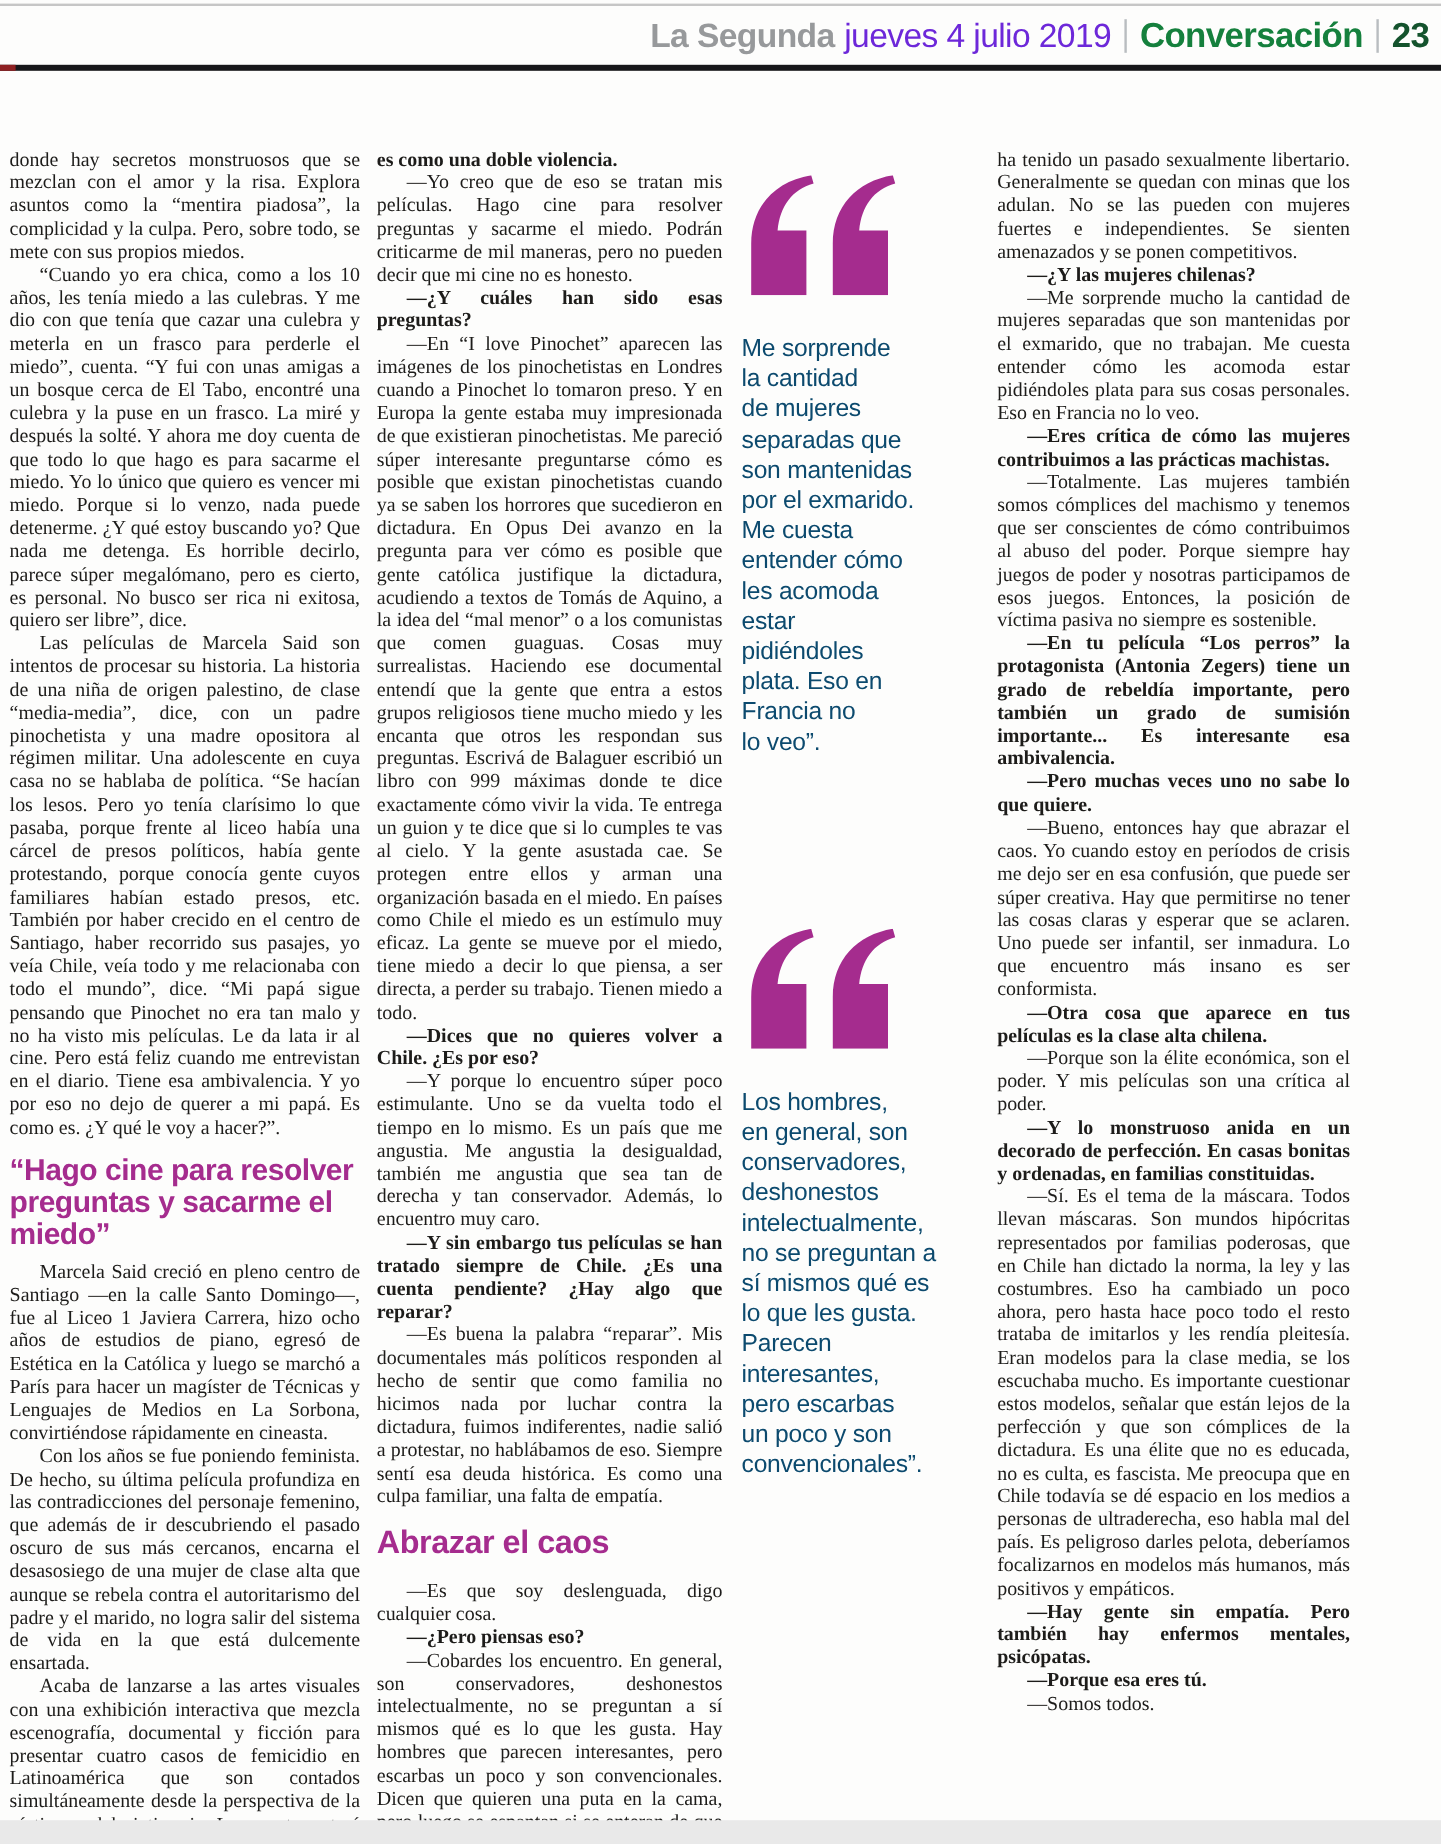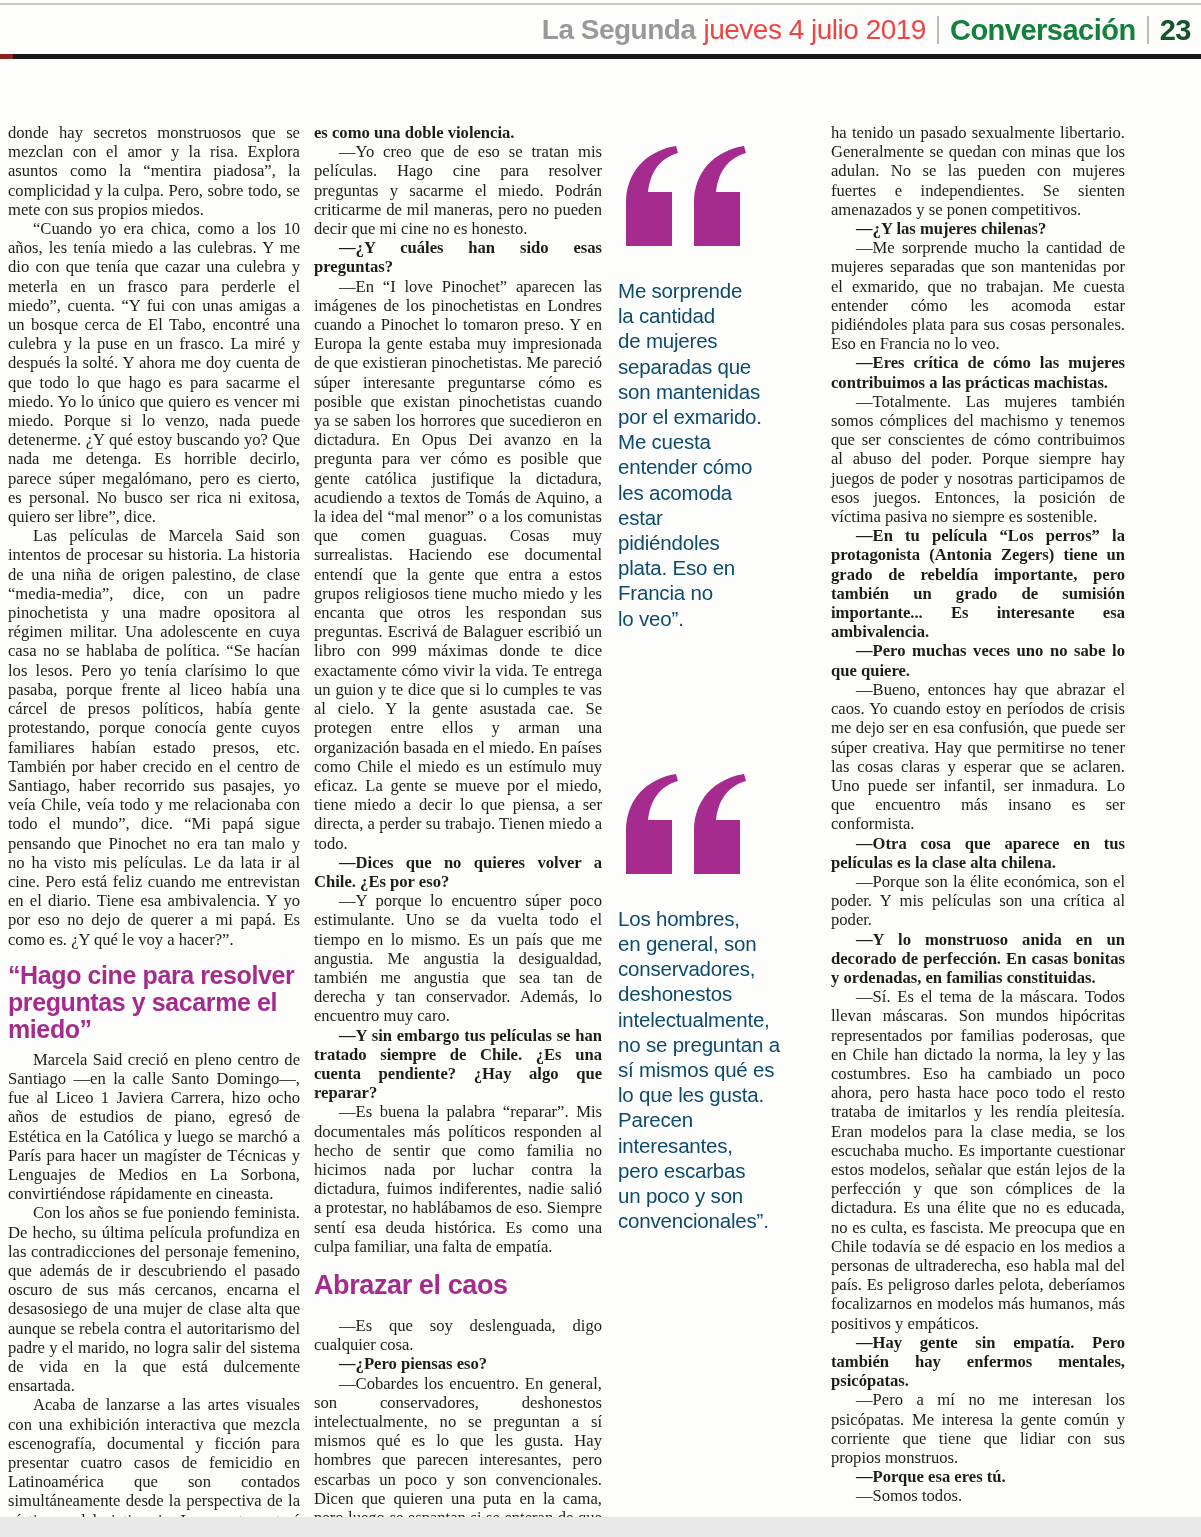--- a/index.html
+++ b/index.html
@@ -13,21 +13,21 @@
     overflow:hidden;
     box-sizing:border-box;
   }
   .topline { height:2px; background:var(--topline,#c6c6c6); margin-top:3px; }
   .masthead {
     display:flex; justify-content:flex-end; align-items:center;
     gap:11px; padding:5px 10px 4px 0; height:40px;
     font-family:"Liberation Sans", sans-serif; letter-spacing:-0.5px;
   }
   .paper-name { color:#97999b; font-weight:bold; font-size:28px; }
-  .issue-date { color:#ef4444; font-size:28px; margin-left:-3px; }
+  .issue-date { color:#6d28d9; font-size:28px; margin-left:-3px; }
   .vdiv { width:2px; height:28px; background:#b9bdc0; }
   .section-title { color:#15803d; font-weight:bold; font-size:29px; }
   .page-number { color:#14532d; font-weight:bold; font-size:29px; }
   .blackrule { position:relative; height:5px; background:var(--rule,#17171a); }
   .redtip { position:absolute; left:0; top:0; width:13px; height:5px; background:var(--redtip,#8e2022); }
 
   .content { display:flex; padding:64px 0 0 8px; box-sizing:border-box; }
   .col { box-sizing:border-box; }
   .col1 { width:292px; }
   .col2 { width:288px; margin-left:14px; }
@@ -154,19 +154,18 @@
         <p class="para q indent">—Eres crítica de cómo las mujeres contribuimos a las prácticas machistas.</p>
         <p class="para indent">—Totalmente. Las mujeres también somos cómplices del machismo y tenemos que ser conscientes de cómo contribuimos al abuso del poder. Porque siempre hay juegos de poder y nosotras participamos de esos juegos. Entonces, la posición de víctima pasiva no siempre es sostenible.</p>
         <p class="para q indent">—En tu película “Los perros” la protagonista (Antonia Zegers) tiene un grado de rebeldía importante, pero también un grado de sumisión importante... Es interesante esa ambivalencia.</p>
         <p class="para q indent">—Pero muchas veces uno no sabe lo que quiere.</p>
         <p class="para indent">—Bueno, entonces hay que abrazar el caos. Yo cuando estoy en períodos de crisis me dejo ser en esa confusión, que puede ser súper creativa. Hay que permitirse no tener las cosas claras y esperar que se aclaren. Uno puede ser infantil, ser inmadura. Lo que encuentro más insano es ser conformista.</p>
         <p class="para q indent">—Otra cosa que aparece en tus películas es la clase alta chilena.</p>
         <p class="para indent">—Porque son la élite económica, son el poder. Y mis películas son una crítica al poder.</p>
         <p class="para q indent">—Y lo monstruoso anida en un decorado de perfección. En casas bonitas y ordenadas, en familias constituidas.</p>
         <p class="para indent">—Sí. Es el tema de la máscara. Todos llevan máscaras. Son mundos hipócritas representados por familias poderosas, que en Chile han dictado la norma, la ley y las costumbres. Eso ha cambiado un poco ahora, pero hasta hace poco todo el resto trataba de imitarlos y les rendía pleitesía. Eran modelos para la clase media, se los escuchaba mucho. Es importante cuestionar estos modelos, señalar que están lejos de la perfección y que son cómplices de la dictadura. Es una élite que no es educada, no es culta, es fascista. Me preocupa que en Chile todavía se dé espacio en los medios a personas de ultraderecha, eso habla mal del país. Es peligroso darles pelota, deberíamos focalizarnos en modelos más humanos, más positivos y empáticos.</p>
         <p class="para q indent">—Hay gente sin empatía. Pero también hay enfermos mentales, psicópatas.</p>
-        <p class="para indent">—Pero a mí no me interesan los psicópatas. Me interesa la gente común y corriente que tiene que lidiar con sus propios monstruos.</p>
         <p class="para q indent">—Porque esa eres tú.</p>
         <p class="para indent">—Somos todos.</p>
       </section>
 
   </main>
 </div>
 
 </body></html>

